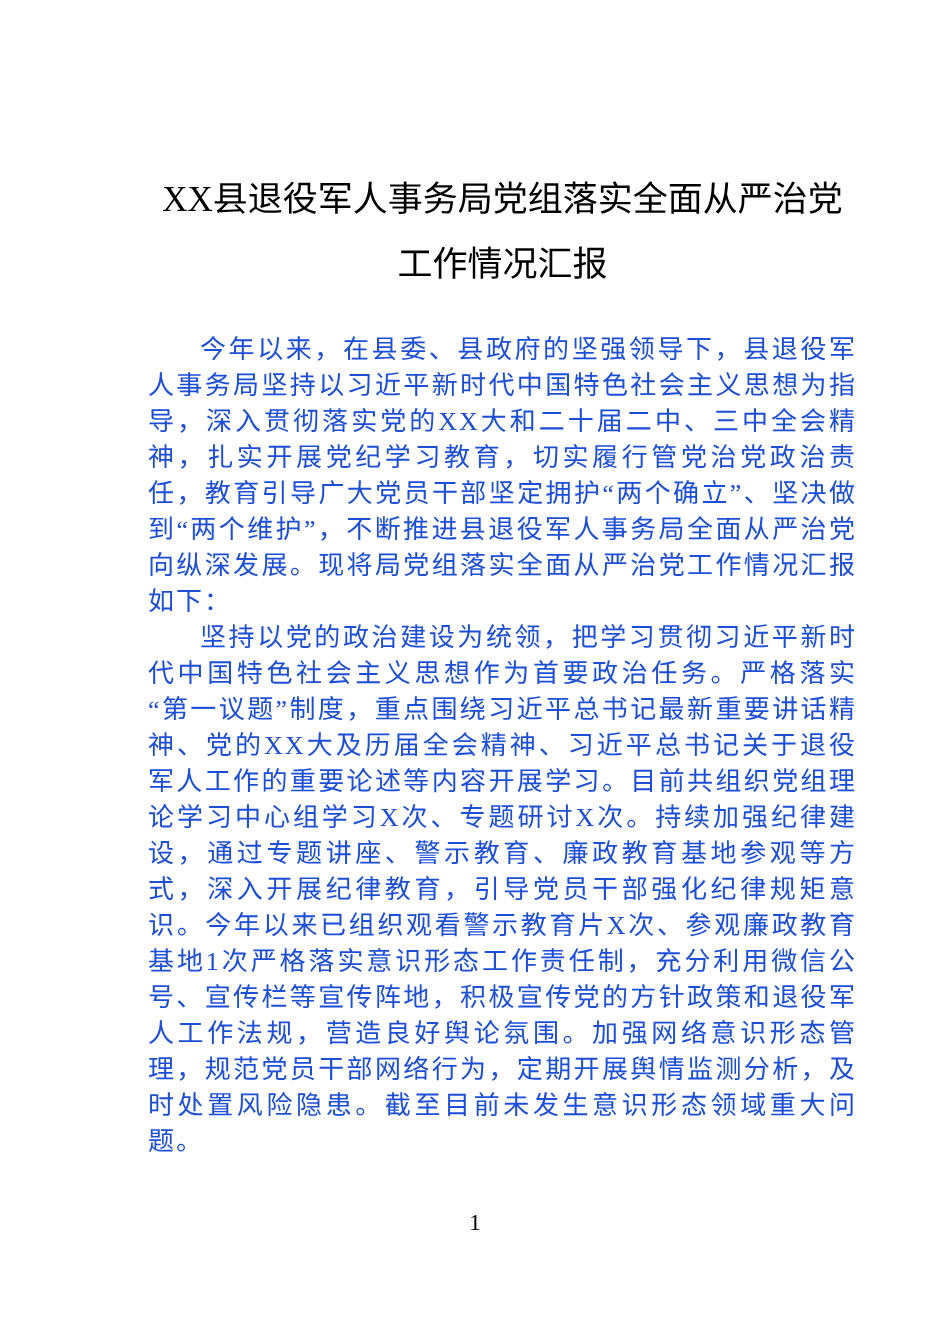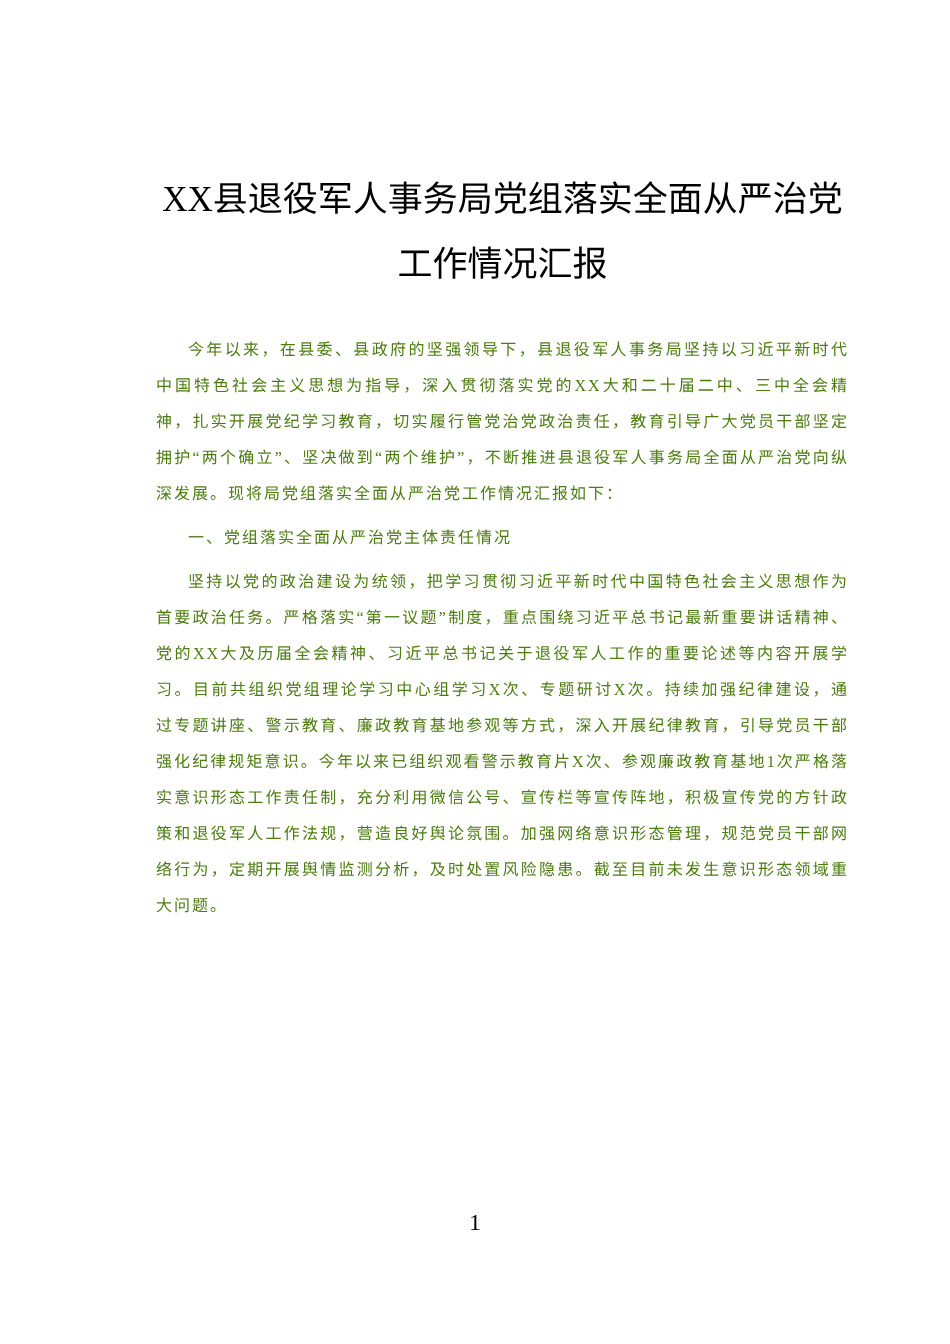--- a/index.html
+++ b/index.html
@@ -21,27 +21,27 @@
   }
   .doc-title {
     margin: 0 0 34px 0;
     font-size: 35px;
     font-weight: 400;
     line-height: 1.85;
     text-align: center;
     color: #000000;
   }
   .doc-body p {
-    margin: 8px;
-    font-size: 16px;
+    margin: 0;
+    font-size: 26px;
     line-height: 36px;
     letter-spacing: 2px;
     text-align: justify;
     text-indent: 2em;
-    color: #4d7c0f;
+    color: #1d4ed8;
     word-break: break-all;
   }
   .doc-body p.heading-1,
   .doc-body p.heading-2 {
     font-weight: 400;
   }
   .page-number {
     position: absolute;
     bottom: 108px;
     left: 0;
@@ -52,18 +52,17 @@
   }
 </style>
 </head>
 <body>
 
 <div class="page">
   <h1 class="doc-title">XX县退役军人事务局党组落实全面从严治党工作情况汇报</h1>
 
   <div class="doc-body">
       <p class="para body">今年以来，在县委、县政府的坚强领导下，县退役军人事务局坚持以习近平新时代中国特色社会主义思想为指导，深入贯彻落实党的XX大和二十届二中、三中全会精神，扎实开展党纪学习教育，切实履行管党治党政治责任，教育引导广大党员干部坚定拥护“两个确立”、坚决做到“两个维护”，不断推进县退役军人事务局全面从严治党向纵深发展。现将局党组落实全面从严治党工作情况汇报如下：</p>
-      <p class="para heading-1">一、党组落实全面从严治党主体责任情况</p>
       <p class="para body">坚持以党的政治建设为统领，把学习贯彻习近平新时代中国特色社会主义思想作为首要政治任务。严格落实“第一议题”制度，重点围绕习近平总书记最新重要讲话精神、党的XX大及历届全会精神、习近平总书记关于退役军人工作的重要论述等内容开展学习。目前共组织党组理论学习中心组学习X次、专题研讨X次。持续加强纪律建设，通过专题讲座、警示教育、廉政教育基地参观等方式，深入开展纪律教育，引导党员干部强化纪律规矩意识。今年以来已组织观看警示教育片X次、参观廉政教育基地1次严格落实意识形态工作责任制，充分利用微信公号、宣传栏等宣传阵地，积极宣传党的方针政策和退役军人工作法规，营造良好舆论氛围。加强网络意识形态管理，规范党员干部网络行为，定期开展舆情监测分析，及时处置风险隐患。截至目前未发生意识形态领域重大问题。</p>
     </div>
 
   <div class="page-number">1</div>
 </div>
 
 </body></html>

